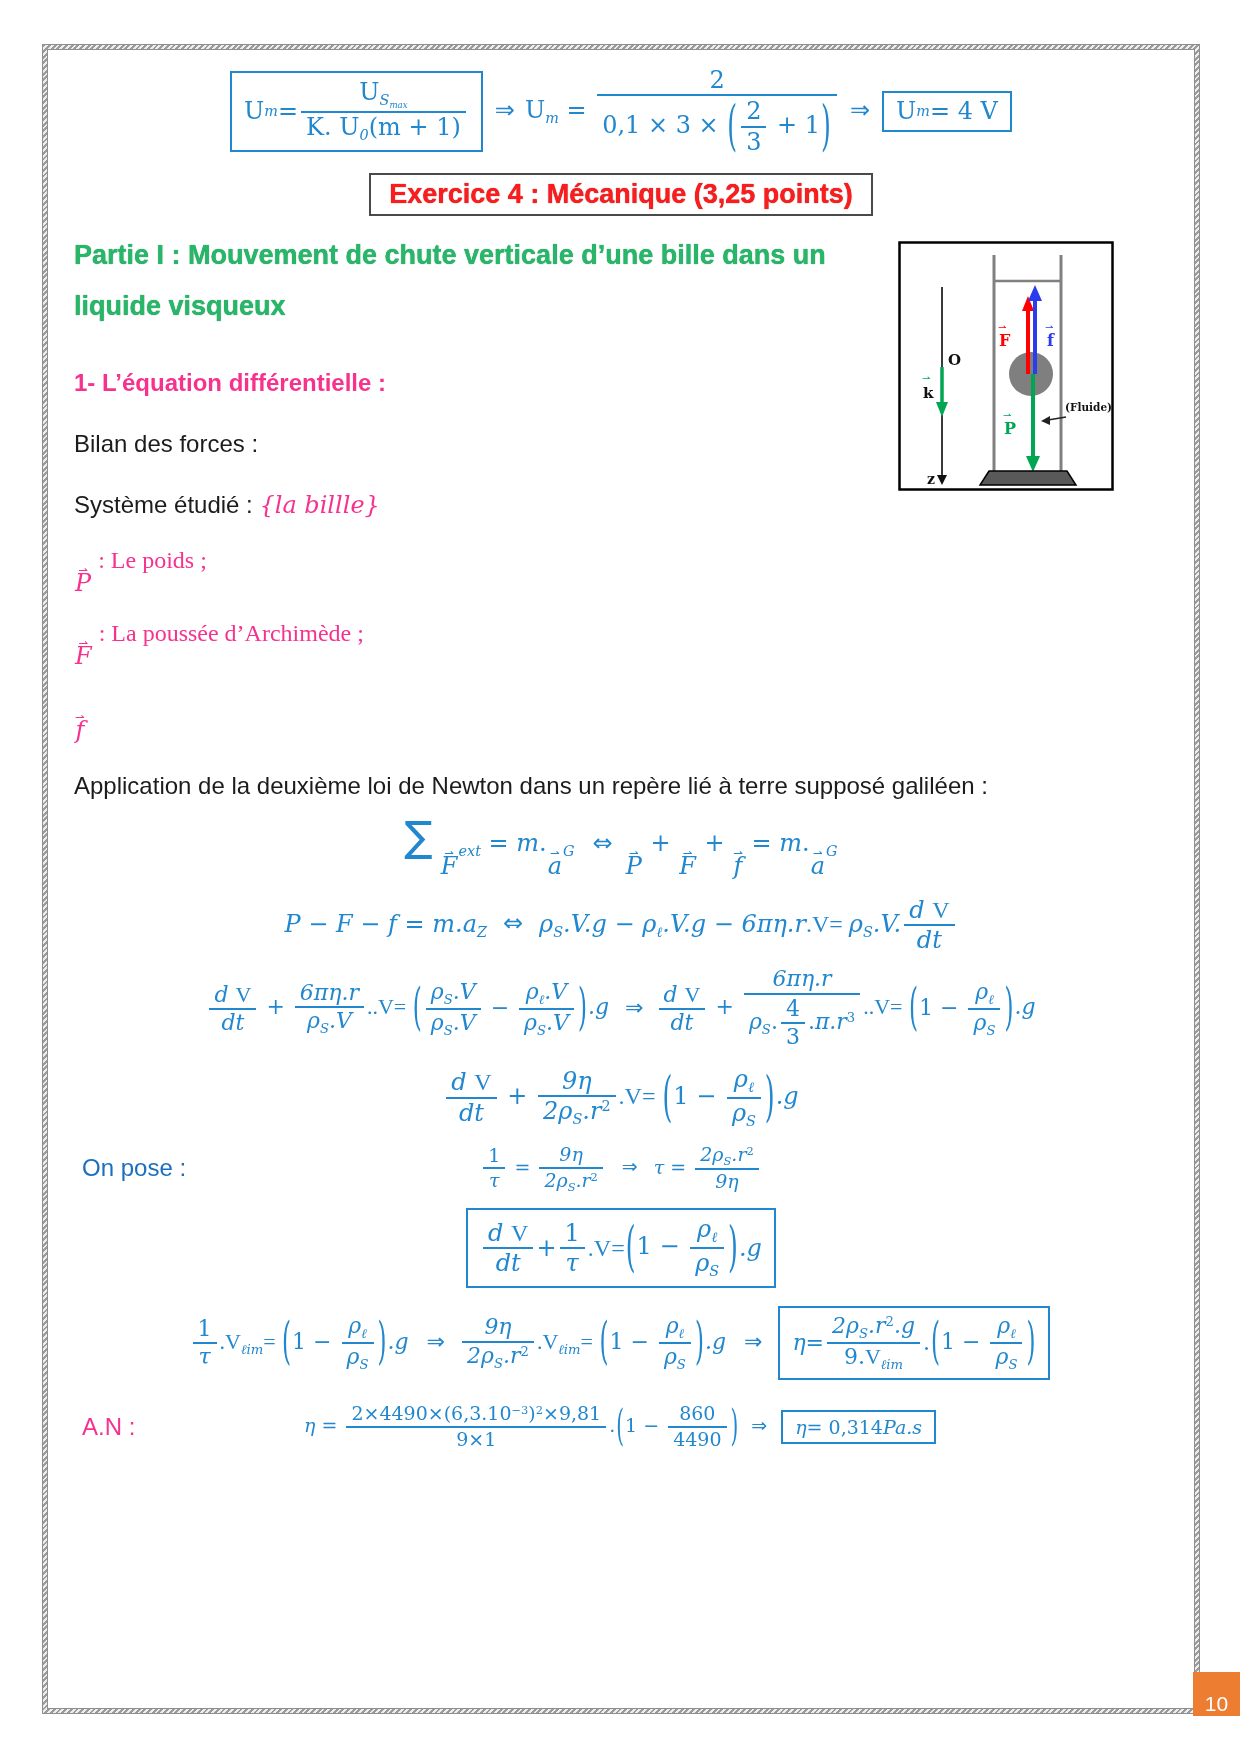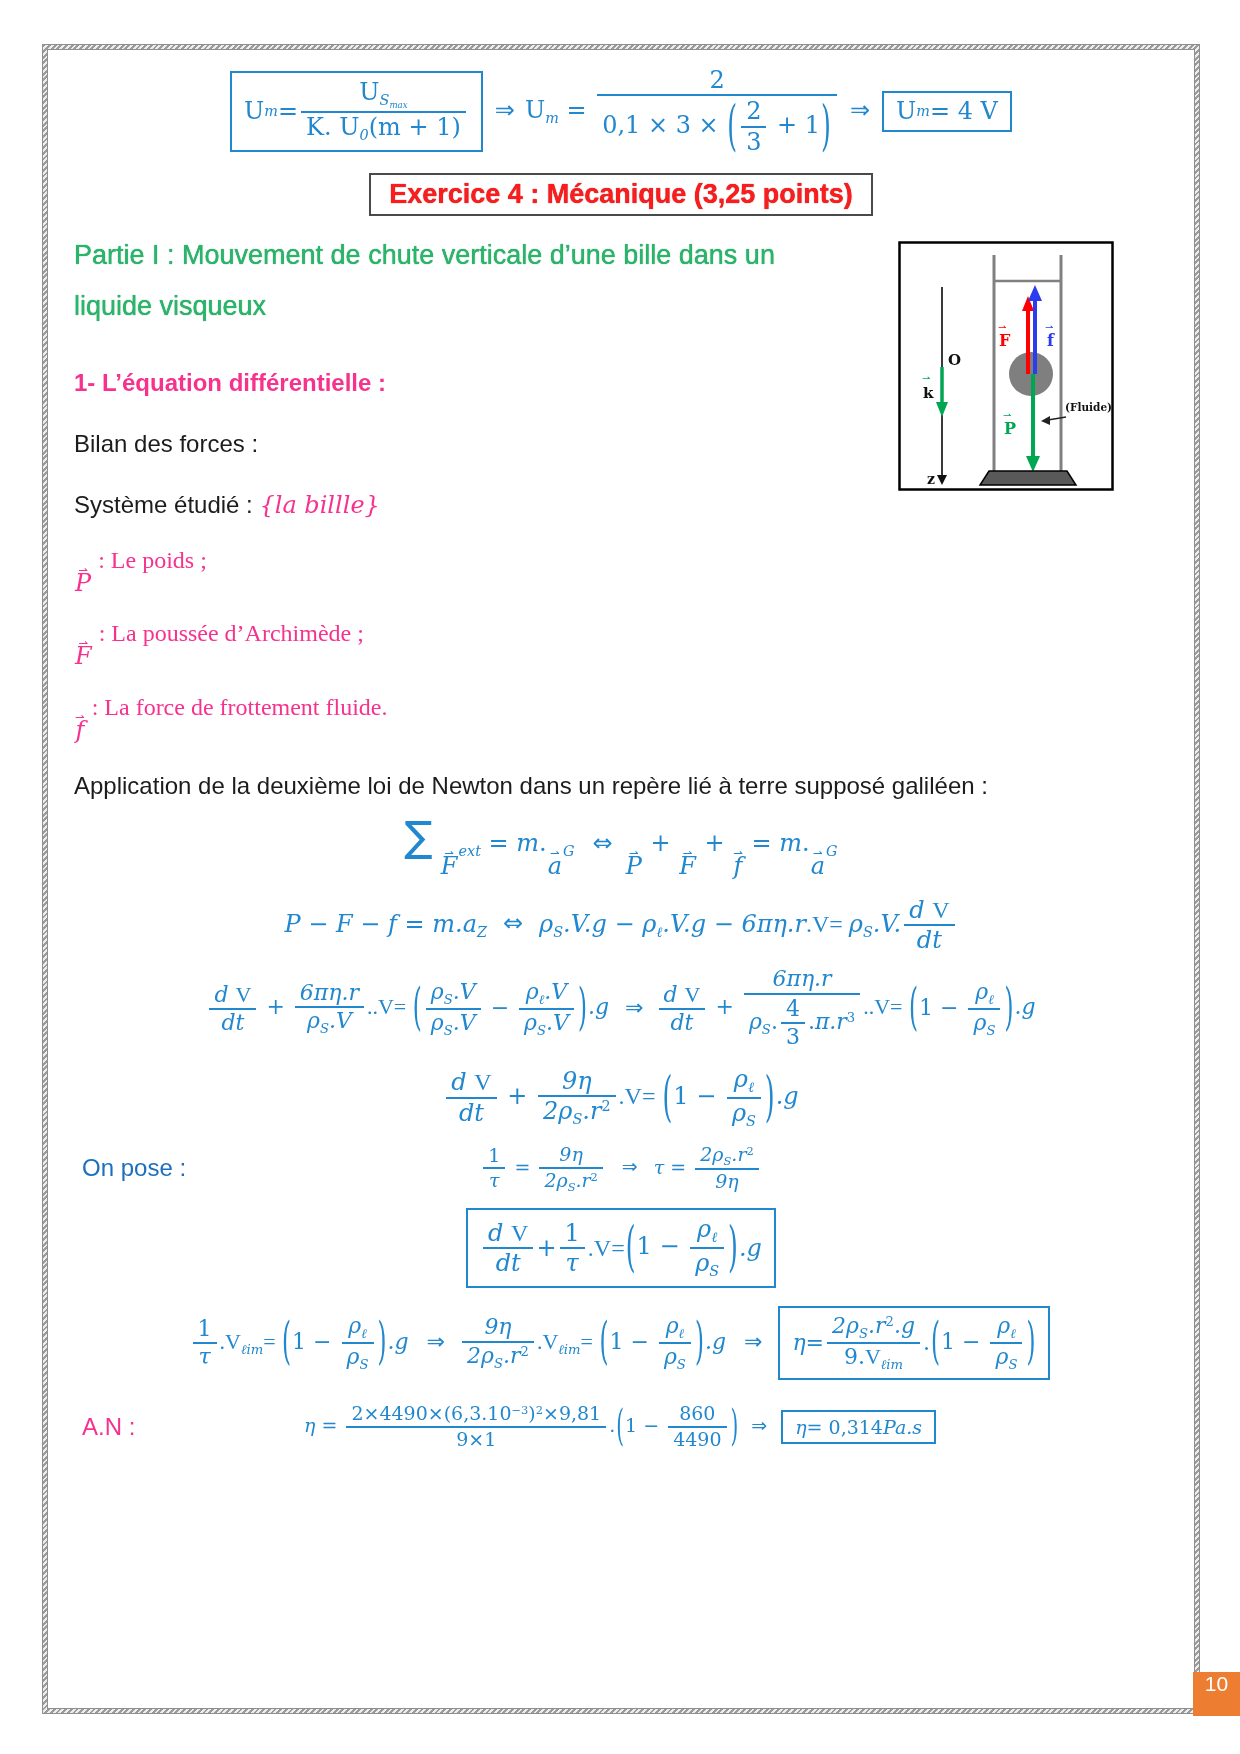--- a/index.html
+++ b/index.html
@@ -34,38 +34,38 @@
   .m-vec .ar{font-size:.48em;font-family:"DejaVu Sans",sans-serif;line-height:.8}
   .m-vec .lt{font-family:"DejaVu Serif",serif;font-style:italic}
   .m-sum{font-size:1.75em;font-family:"DejaVu Sans",sans-serif;line-height:.8;margin-right:3px}
   .m-arr{font-family:"DejaVu Sans",sans-serif;margin:0 10px}
   .m-sp{display:inline-block}
 
   
   .title-row{text-align:center;margin-top:16px}
   .title-box{display:inline-block;border:2px solid #4a4a4a;padding:4px 18px;
              color:#fb1d1d;font-weight:bold;font-size:27px;text-shadow:0 0 1px #a00000}
-  .green-heading{color:#27b769;font-weight:normal;font-size:27px;max-width:755px;
+  .green-heading{color:#27b769;font-weight:bold;font-size:27px;max-width:755px;
                  line-height:1.9;margin:14px 0 0 0;text-shadow:0 0 1px #0e7a43}
   .pink{color:#f6328e}
   .q-heading{font-size:24px;font-weight:bold;margin:36px 0 0 0}
   .body-line{font-size:24px;margin:33px 0 0 0}
   .mathit{font-family:"DejaVu Serif",serif;font-style:italic}
   .force-line{font-size:24px;margin:27px 0 0 0}
   .eq{margin-top:16px}
   .row-label{position:relative;margin-top:12px}
   .row-label .lbl{position:absolute;left:8px;top:50%;transform:translateY(-50%);font-size:24px}
   .blue-label{color:#1c6fbe}
 
   
   .diagram{position:absolute;left:850px;top:191px;width:216px;height:250px}
 
   
   .page-num{position:absolute;right:0;bottom:38px;width:47px;height:44px;background:#ED7D31;
-            color:#fff;display:flex;align-items:flex-start;justify-content:center;
+            color:#fff;display:flex;align-items:flex-end;justify-content:center;
             font-size:21px;z-index:5}
 </style>
 </head>
 <body>
 
 <div class="frame">
  <div class="inner">
   <div class="content">
 
     <div class="formula f-main"><span class="m-box">
@@ -108,21 +108,21 @@
             <span class="ar">⇀</span>
             <span class="lt">P</span>
           </span><span class="m-up"> : Le poids ;</span></p>
     <p class="force-line pink"><span class="m-vec">
             <span class="ar">⇀</span>
             <span class="lt">F</span>
           </span><span class="m-up"> : La poussée d’Archimède ;</span></p>
     <p class="force-line pink"><span class="m-vec">
             <span class="ar">⇀</span>
             <span class="lt">f</span>
-          </span><span class="m-up"> : La force de frottement fluide.</span></p>
+          </span></p>
 
     <p class="body-line">Application de la deuxième loi de Newton dans un repère lié à terre supposé galiléen :</p>
 
     <div class="formula f-main eq" style="margin-top:20px"><span class="m-sum">∑</span><span class="m-sp" style="width: 4px;"></span><span class="m-vec">
             <span class="ar">⇀</span>
             <span class="lt">F</span>
           </span><span class="m-sub">ext</span><span class="m-txt"> = </span><span class="m-it">m</span><span class="m-txt">.</span><span class="m-vec">
             <span class="ar">⇀</span>
             <span class="lt">a</span>
           </span><span class="m-sub">G</span><span class="m-sp" style="width: 8px;"></span><span class="m-arr">⇔</span><span class="m-sp" style="width: 2px;"></span><span class="m-vec">

